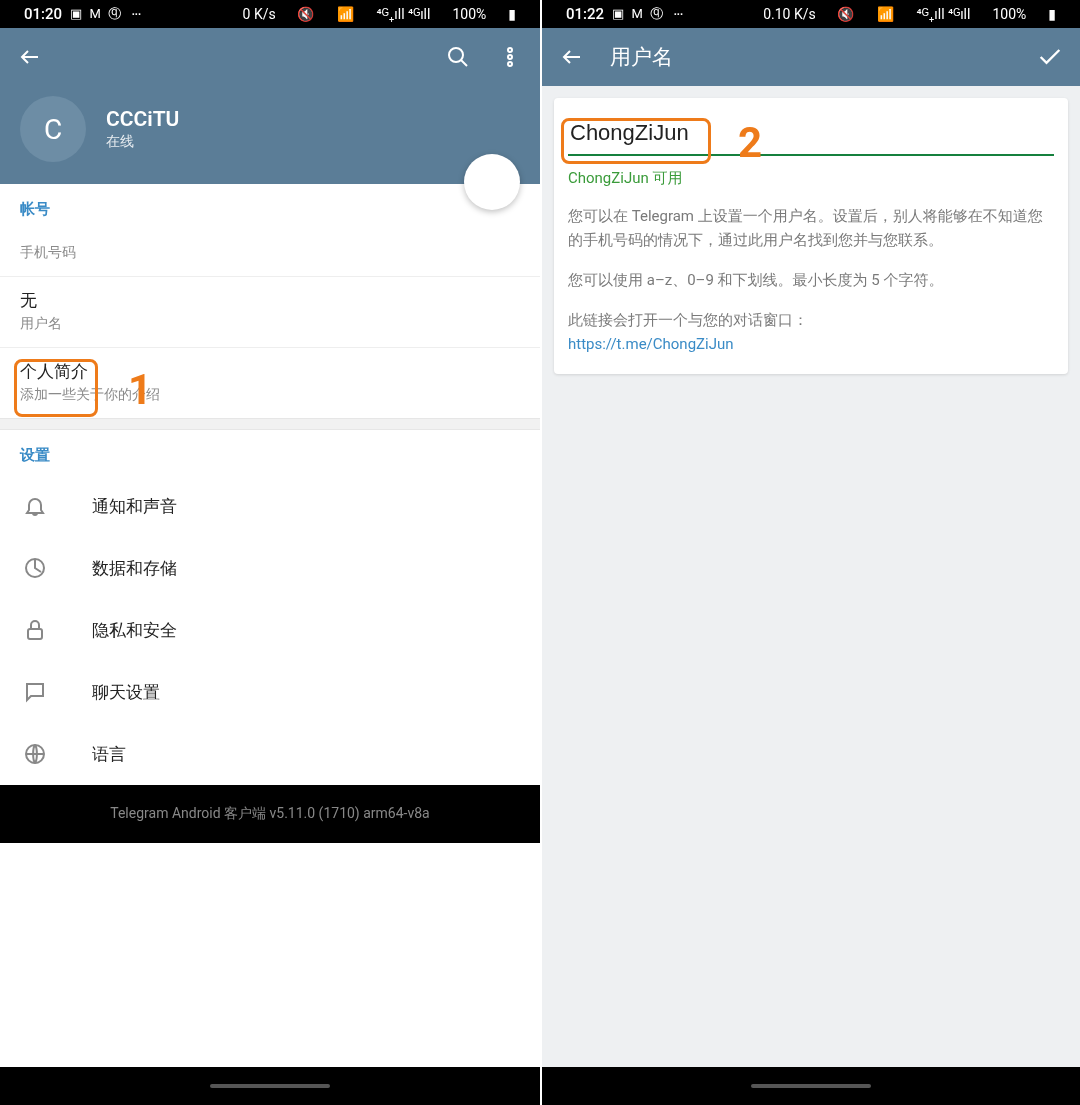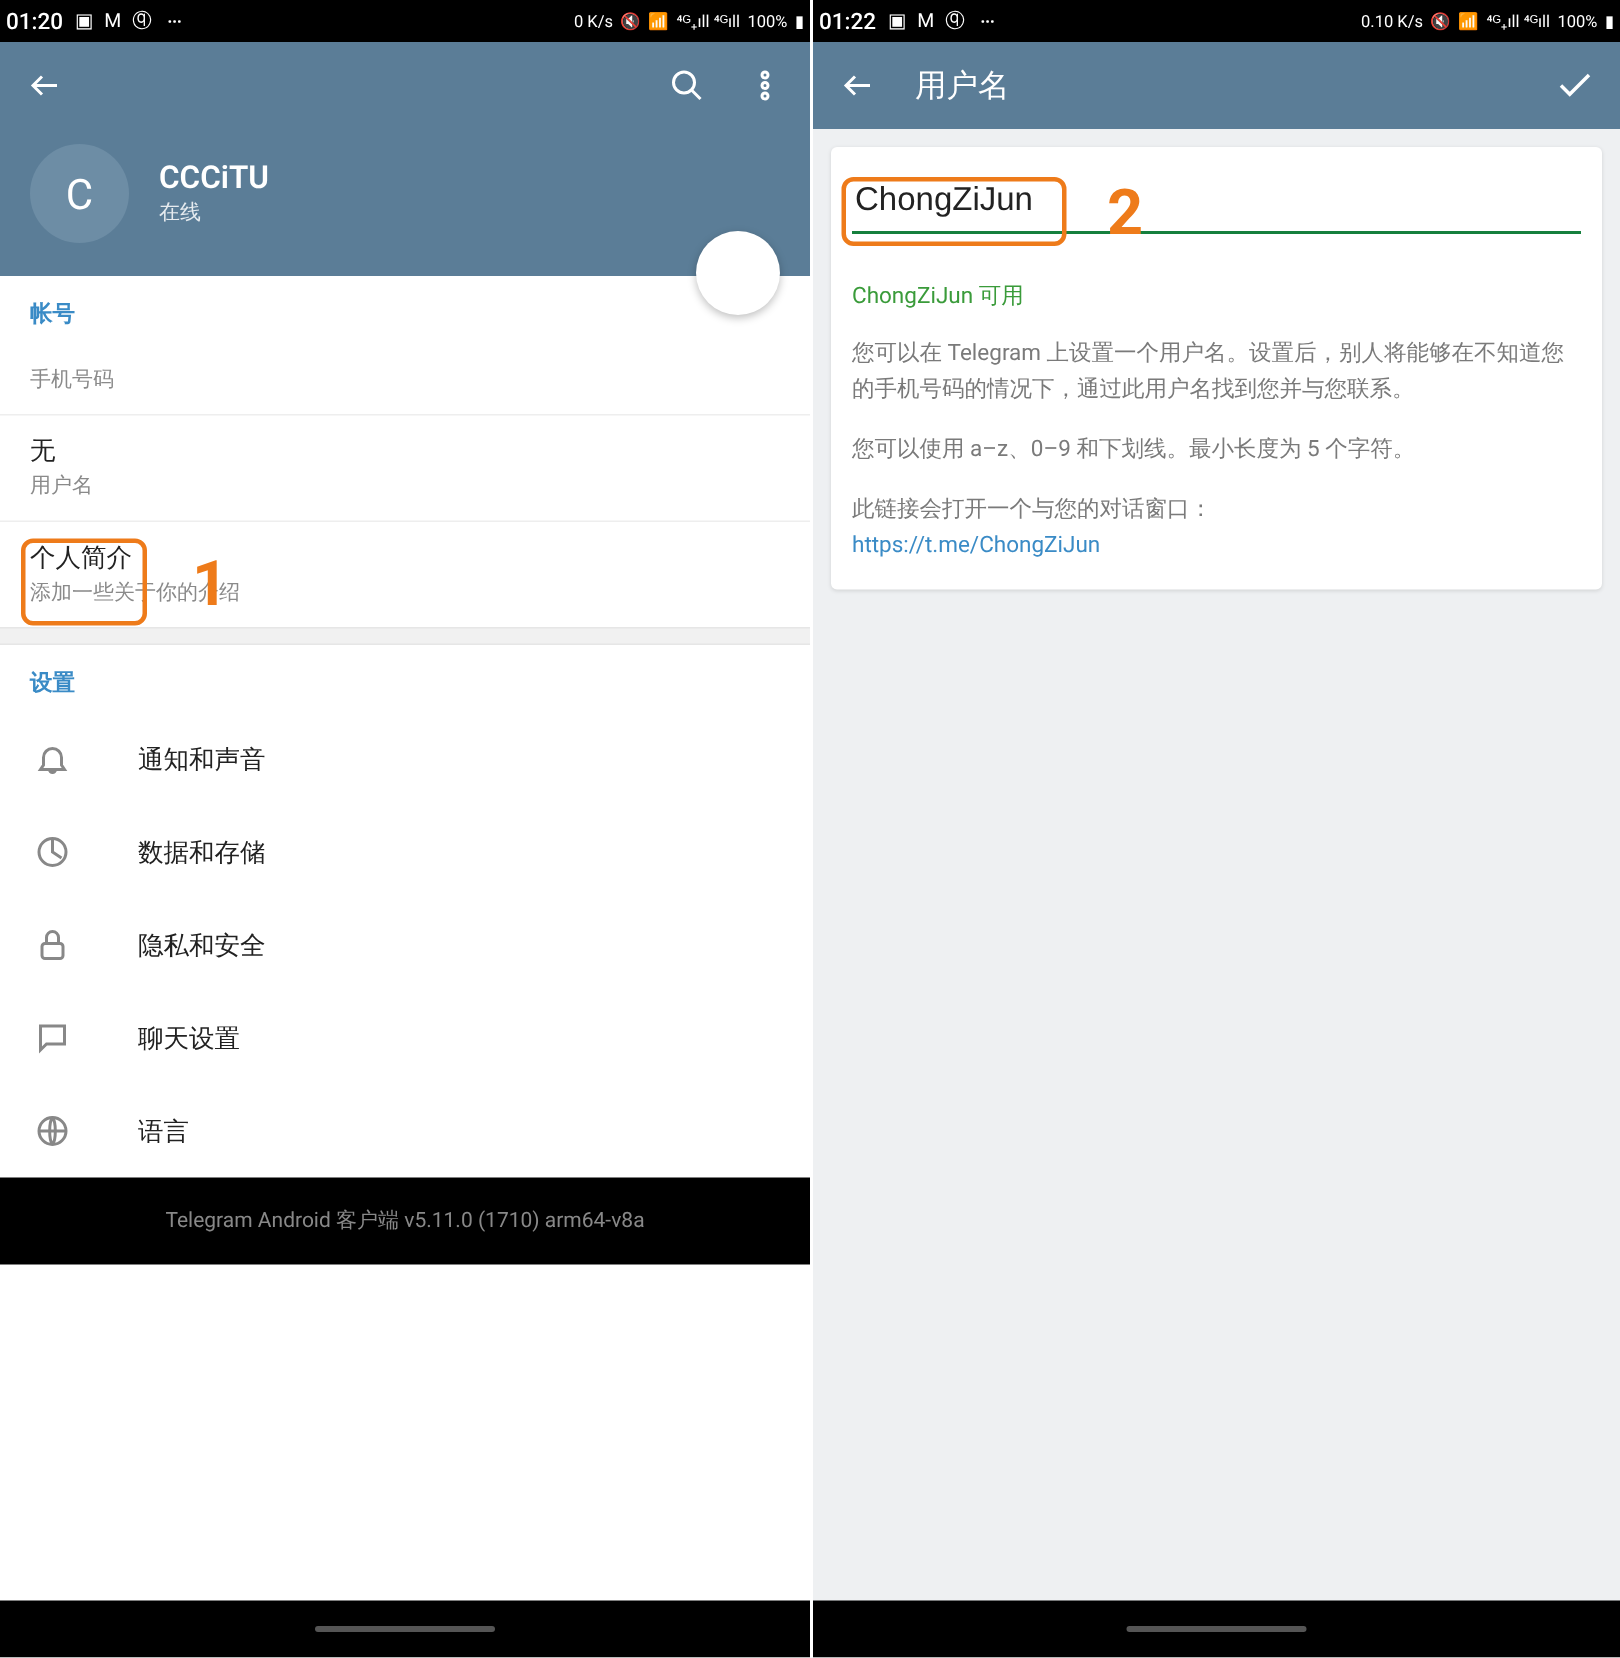--- a/index.html
+++ b/index.html
@@ -1,22 +1,22 @@
 <!DOCTYPE html>
 <html><head>
   <meta charset="utf-8">
   <style>
     * { box-sizing: border-box; margin: 0; padding: 0; }
     body { font-family: -apple-system, Roboto, "Helvetica Neue", Arial, sans-serif; background: #fff; width: 1080px; height: 1105px; display: flex; }
     .screen { width: 540px; height: 1105px; background: #fff; display: flex; flex-direction: column; position: relative; }
     .screen + .screen { border-left: 2px solid #fff; }
 
-    .status-bar { height: 28px; background: #000; color: #fff; display: flex; align-items: center; justify-content: space-between; padding: 0 4px; font-size: 13px; }
+    .status-bar { height: 28px; background: #000; color: #fff; display: flex; align-items: center; justify-content: space-between; padding: 0 24px; font-size: 13px; }
     .status-left { display: flex; align-items: center; gap: 8px; }
-    .status-right { display: flex; align-items: center; gap: 5px; font-size: 11px; }
+    .status-right { display: flex; align-items: center; gap: 22px; font-size: 14px; }
     .status-time { font-size: 15px; font-weight: 500; }
     .status-icons { font-size: 13px; letter-spacing: 2px; }
     .status-dots { font-size: 16px; letter-spacing: -1px; }
 
     .appbar { background: #5b7d97; color: #fff; display: flex; align-items: center; height: 58px; padding: 0 16px; gap: 24px; }
     .appbar-title { font-size: 21px; font-weight: 500; flex: 1; }
     .icon-btn { width: 28px; height: 28px; display: flex; align-items: center; justify-content: center; cursor: pointer; }
 
     .profile-header { background: #5b7d97; color: #fff; padding: 10px 20px 22px; display: flex; align-items: center; gap: 20px; position: relative; }
     .avatar { width: 66px; height: 66px; border-radius: 50%; background: #6d8da5; display: flex; align-items: center; justify-content: center; font-size: 28px; font-weight: 400; }
@@ -39,21 +39,21 @@
     .version-footer { background: #000000; color: #888; text-align: center; font-size: 14px; padding: 20px; }
 
     .nav-bar { height: 38px; background: #000; display: flex; align-items: center; justify-content: space-around; margin-top: auto; }
     .nav-pill { width: 120px; height: 4px; background: #555; border-radius: 2px; }
 
     .highlight-box { position: absolute; border: 3px solid #ee7b1a; border-radius: 8px; pointer-events: none; }
     .callout { position: absolute; color: #ee7b1a; font-size: 42px; font-weight: 700; pointer-events: none; }
 
     .username-card { background: #fff; margin: 12px; border-radius: 4px; box-shadow: 0 1px 3px rgba(0,0,0,0.12); padding: 18px 14px; position: relative; }
     .username-input { font-size: 22px; color: #222; padding: 4px 2px 8px; border: none; border-bottom: 2px solid #15803d; width: 100%; outline: none; }
-    .avail-text { color: #3a9b3a; font-size: 15px; margin-top: 32px; }
+    .avail-text { color: #3a9b3a; font-size: 15px; margin-top: 13px; }
     .help-text { color: #7a7a7a; font-size: 15px; line-height: 1.6; margin-top: 16px; }
     .help-text a { color: #3a8bc6; text-decoration: none; }
 
     .blur { filter: blur(5px); color: #aaa; }
 
     svg { stroke: currentColor; fill: none; stroke-width: 2; }
   </style>
 </head>
 <body>
 

